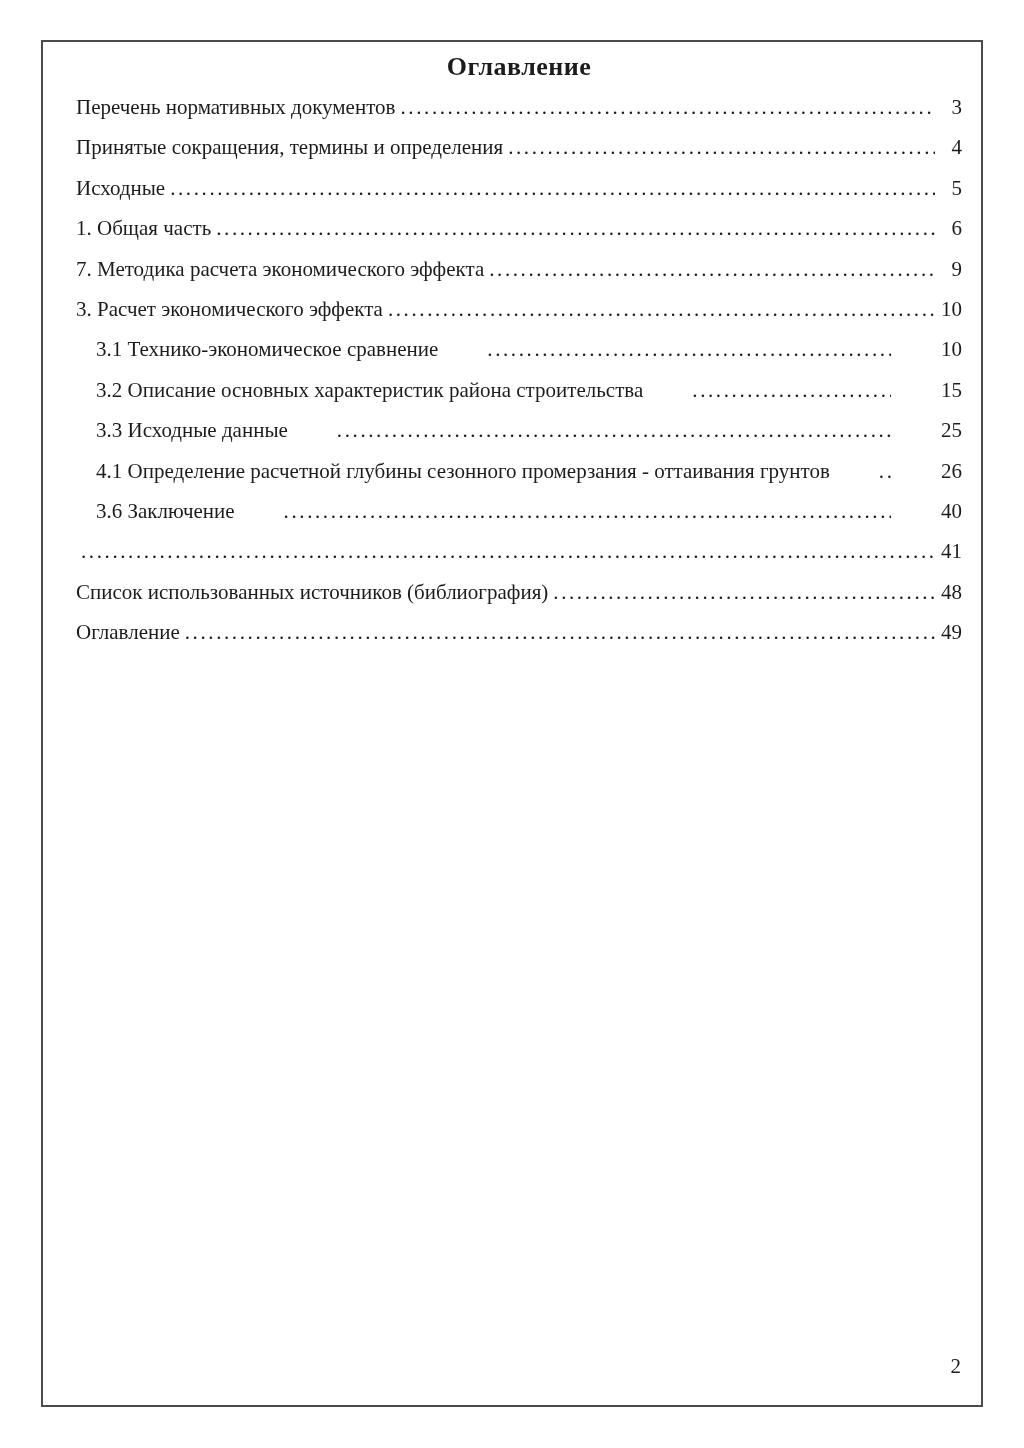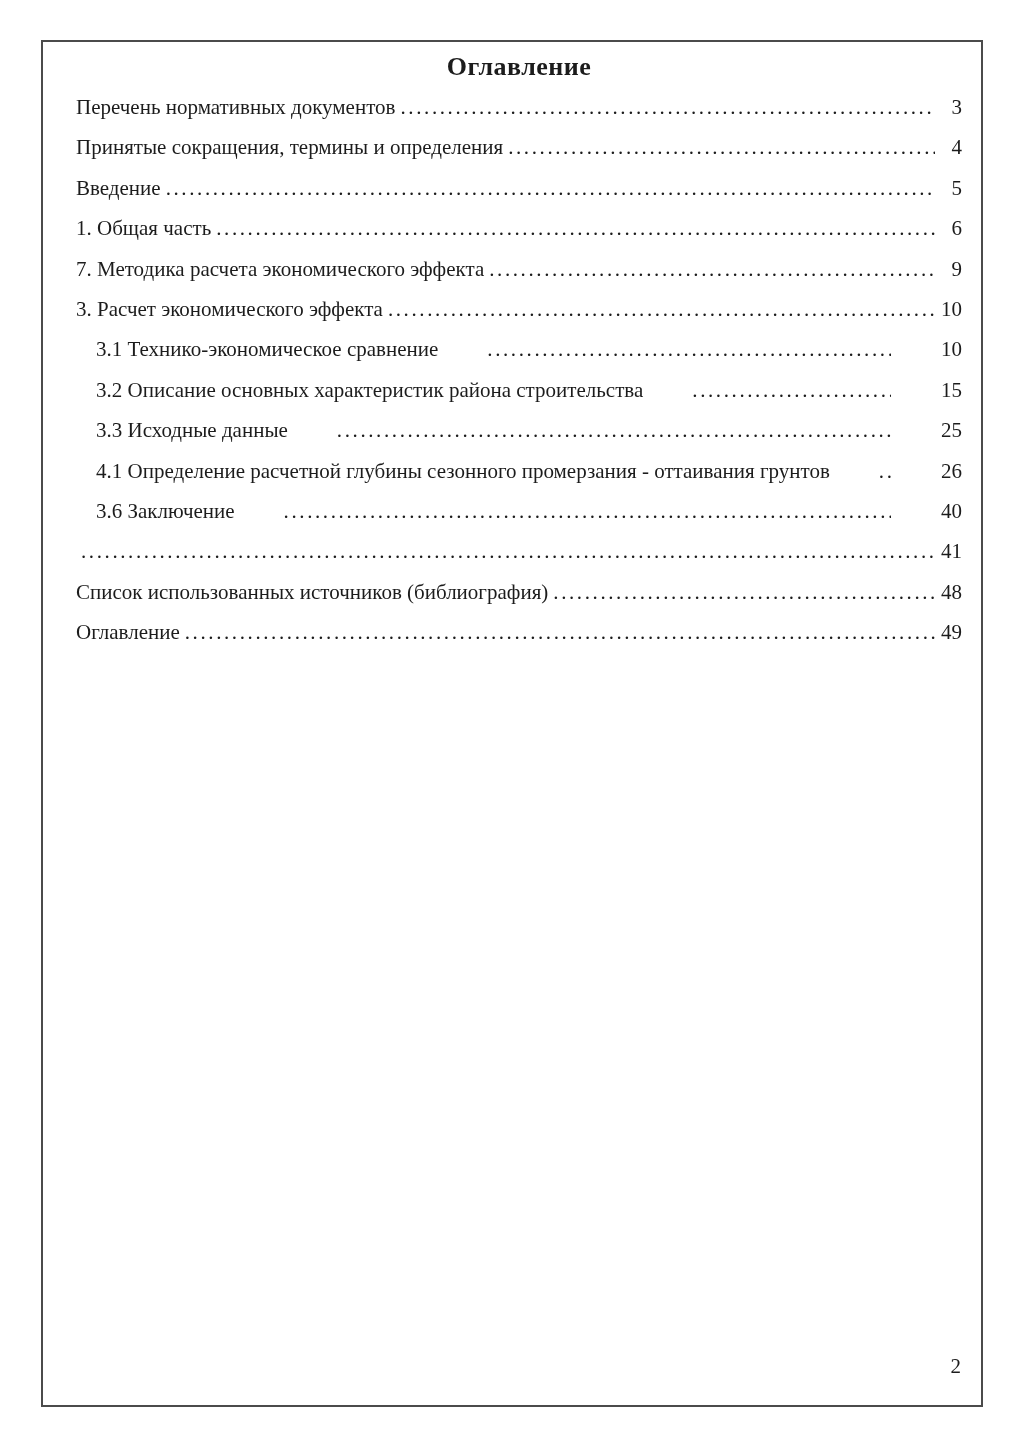--- a/index.html
+++ b/index.html
@@ -93,21 +93,21 @@
         <span class="toc-page">3</span>
       </div>
 
       <div class="toc-entry">
         <span class="toc-label">Принятые сокращения, термины и определения</span>
         <span class="toc-dots"></span>
         <span class="toc-page">4</span>
       </div>
 
       <div class="toc-entry">
-        <span class="toc-label">Введение</span>
+        <span class="toc-label">Исходные</span>
         <span class="toc-dots"></span>
         <span class="toc-page">5</span>
       </div>
 
       <div class="toc-entry">
         <span class="toc-label">1. Общая часть</span>
         <span class="toc-dots"></span>
         <span class="toc-page">6</span>
       </div>
 

